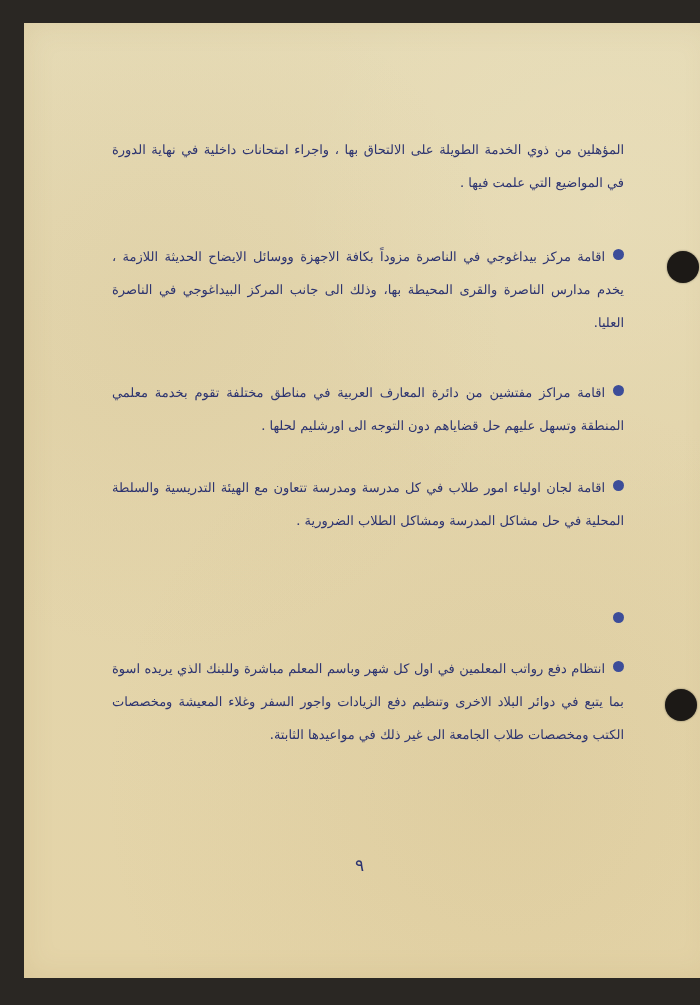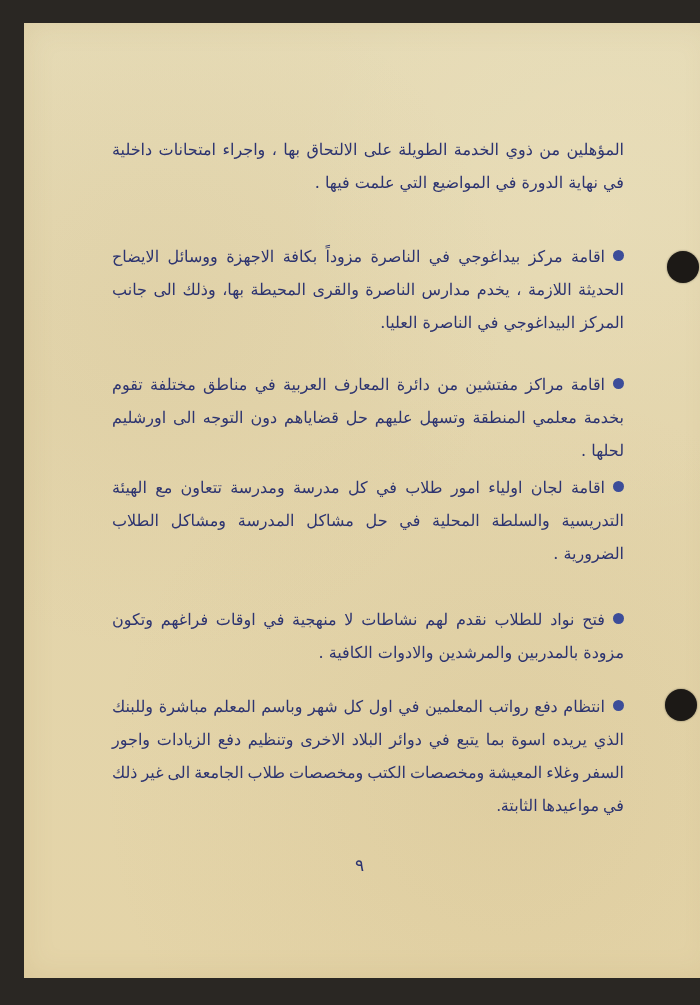--- a/index.html
+++ b/index.html
@@ -44,21 +44,21 @@
     .hole.h1 { left: 643px; top: 228px; }
     .hole.h2 { left: 641px; top: 666px; }
     .text-block {
       position: absolute;
       left: 112px;
       width: 512px;
       direction: rtl;
       text-align: justify;
       text-align-last: right;
       color: #2d3470;
-      font-size: 16px;
+      font-size: 13px;
       line-height: 33px;
     }
     .para {
       margin: 0;
     }
     .bullet {
       display: inline-block;
       width: 11px;
       height: 11px;
       border-radius: 50%;
@@ -84,29 +84,29 @@
 </div>
 
 <div class="text-block" style="top:133px;">
   <p class="para">المؤهلين من ذوي الخدمة الطويلة على الالتحاق بها ، واجراء امتحانات داخلية في نهاية الدورة في المواضيع التي علمت فيها .</p>
 </div>
 
 <div class="text-block" style="top:240px;">
   <p class="para"><span class="bullet"></span><span>اقامة مركز بيداغوجي في الناصرة مزوداً بكافة الاجهزة ووسائل الايضاح الحديثة اللازمة ، يخدم مدارس الناصرة والقرى المحيطة بها، وذلك الى جانب المركز البيداغوجي في الناصرة العليا.</span></p>
 </div>
 
-<div class="text-block" style="top:368px;">
+<div class="text-block" style="top:376px;">
   <p class="para"><span class="bullet"></span><span>اقامة مراكز مفتشين من دائرة المعارف العربية في مناطق مختلفة تقوم بخدمة معلمي المنطقة وتسهل عليهم حل قضاياهم دون التوجه الى اورشليم لحلها .</span></p>
 </div>
 
 <div class="text-block" style="top:471px;">
   <p class="para"><span class="bullet"></span><span>اقامة لجان اولياء امور طلاب في كل مدرسة ومدرسة تتعاون مع الهيئة التدريسية والسلطة المحلية في حل مشاكل المدرسة ومشاكل الطلاب الضرورية .</span></p>
 </div>
 
 <div class="text-block" style="top:603px;">
-  <p class="para"><span class="bullet"></span><span>فتح نواد للطلاب نقدم لهم نشاطات لا منهجية في اوقات فراغهم وتكون مزودة بالمدربين والمرشدين والادوات الكافية .</span></p>
+  <p class="para"><span class="bullet"></span></p>
 </div>
 
-<div class="text-block" style="top:690px;font-family:Liberation Serif, serif;">
+<div class="text-block" style="top:652px;">
   <p class="para"><span class="bullet"></span><span>انتظام دفع رواتب المعلمين في اول كل شهر وباسم المعلم مباشرة وللبنك الذي يريده اسوة بما يتبع في دوائر البلاد الاخرى وتنظيم دفع الزيادات واجور السفر وغلاء المعيشة ومخصصات الكتب ومخصصات طلاب الجامعة الى غير ذلك في مواعيدها الثابتة.</span></p>
 </div>
 
 <div class="page-number">٩</div>
 
 </body></html>

